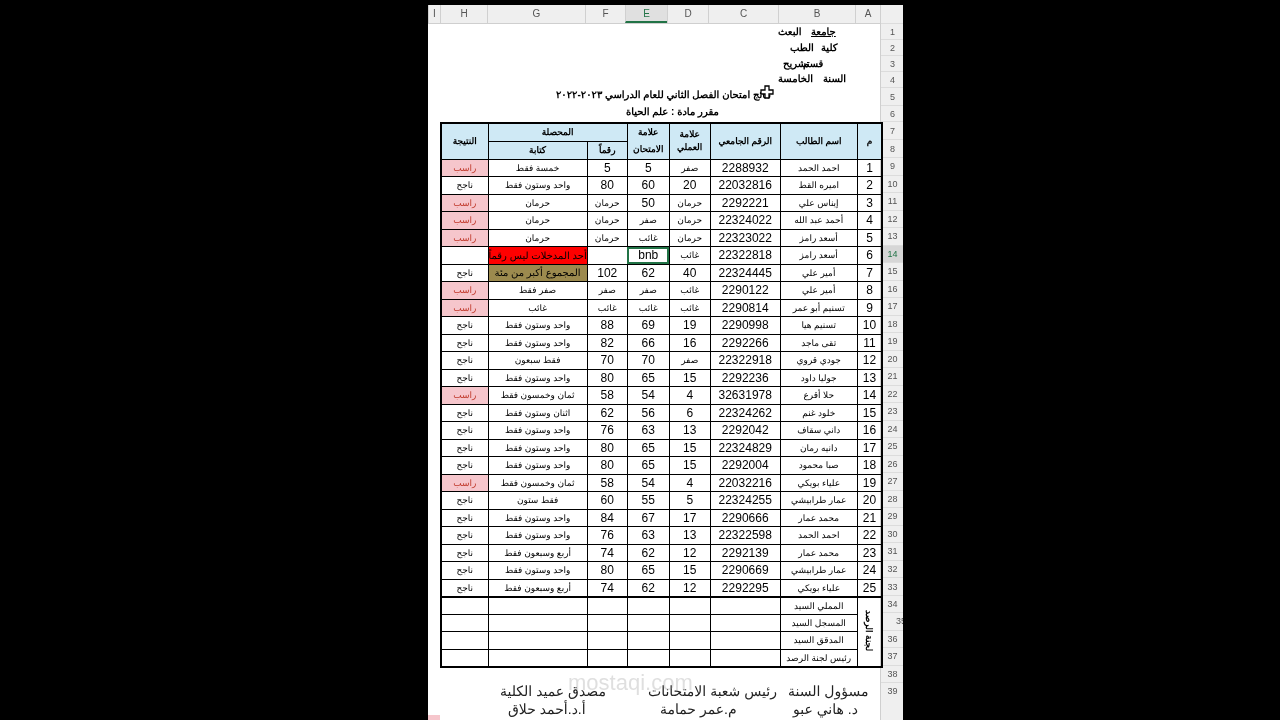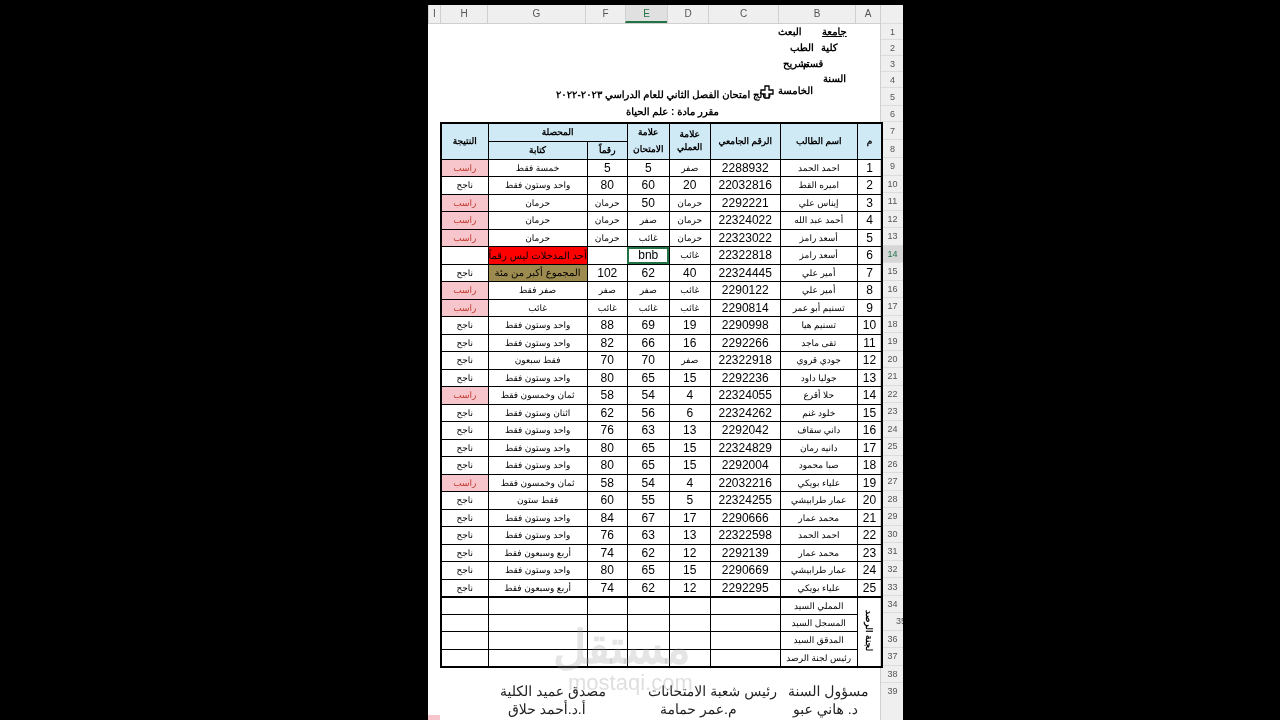--- a/index.html
+++ b/index.html
@@ -83,28 +83,28 @@
       <div class="r" style="top: 536.5px; height: 17.5px;">32</div>
       <div class="r" style="top: 554px; height: 19px;">33</div>
       <div class="r" style="top: 571.5px; height: 17.5px;">34</div>
       <div class="r" style="top: 589px; height: 17.5px; padding-left: 17px;">35</div>
       <div class="r" style="top: 606.5px; height: 17.5px;">36</div>
       <div class="r" style="top: 624px; height: 17.5px;">37</div>
       <div class="r" style="top: 641.5px; height: 17.5px;">38</div>
       <div class="r" style="top: 659px; height: 17.5px;">39</div>
     </div>
 
-  <div class="hdr-text" style="left:394px;top:21px;text-decoration:underline;">جامعة</div>
+  <div class="hdr-text" style="left:383px;top:21px;text-decoration:underline;">جامعة</div>
   <div class="hdr-text" style="left:350px;top:21px;">البعث</div>
   <div class="hdr-text" style="left:393px;top:37px;">كلية</div>
   <div class="hdr-text" style="left:362px;top:37px;">الطب</div>
   <div class="hdr-text" style="left:375px;top:53px;">قسم</div>
   <div class="hdr-text" style="left:355px;top:53px;">تشريح</div>
   <div class="hdr-text" style="left:395px;top:68px;">السنة</div>
-  <div class="hdr-text" style="left:350px;top:68px;margin-top:12px;">الخامسة</div>
+  <div class="hdr-text" style="left:350px;top:68px;">الخامسة</div>
 
   <div class="title" style="left:128px;top:84px;">نتائج امتحان الفصل الثاني للعام الدراسي ٢٠٢٣-٢٠٢٢</div>
   <div class="title" style="left:198px;top:101px;">مقرر مادة : علم الحياة</div>
 
   <svg class="cursor-icon" viewBox="0 0 14 14">
     <path d="M5 1h4v4h4v4h-4v4H5V9H1V5h4z" fill="#fff" stroke="#000" stroke-width="1.3"></path>
   </svg>
 
   <table class="grid" id="grid">
     <colgroup>
@@ -259,21 +259,21 @@
           <td class="num">2292236</td>
           <td class="num">15</td>
           <td class="num">65</td>
           <td class="num">80</td>
           <td class="ar">واحد وستون فقط</td>
           <td class="ar">ناجح</td>
         </tr>
         <tr style="height: 17.5px;">
           <td class="num">14</td>
           <td class="ar">حلا أقرع</td>
-          <td class="num">22324055</td>
+          <td class="num">32631978</td>
           <td class="num">4</td>
           <td class="num">54</td>
           <td class="num">58</td>
           <td class="ar">ثمان وخمسون فقط</td>
           <td class="ar fail">راسب</td>
         </tr>
         <tr style="height: 17.5px;">
           <td class="num">15</td>
           <td class="ar">خلود غنم</td>
           <td class="num">22324262</td>
@@ -423,16 +423,15 @@
       </tbody>
   </table>
 
   <div class="footer" style="left:360px;top:678px;">مسؤول السنة</div>
   <div class="footer" style="left:365px;top:696px;">د. هاني عبو</div>
   <div class="footer" style="left:220px;top:678px;">رئيس شعبة الامتحانات</div>
   <div class="footer" style="left:232px;top:696px;">م.عمر حمامة</div>
   <div class="footer" style="left:72px;top:678px;">مصدق عميد الكلية</div>
   <div class="footer" style="left:80px;top:696px;">أ.د.أحمد حلاق</div>
 
-  <div class="watermark">مستقل</div>
   <div class="watermark2">mostaqi.com</div>
   <div class="pink-mark"></div>
 </div>
 
 </body></html>

